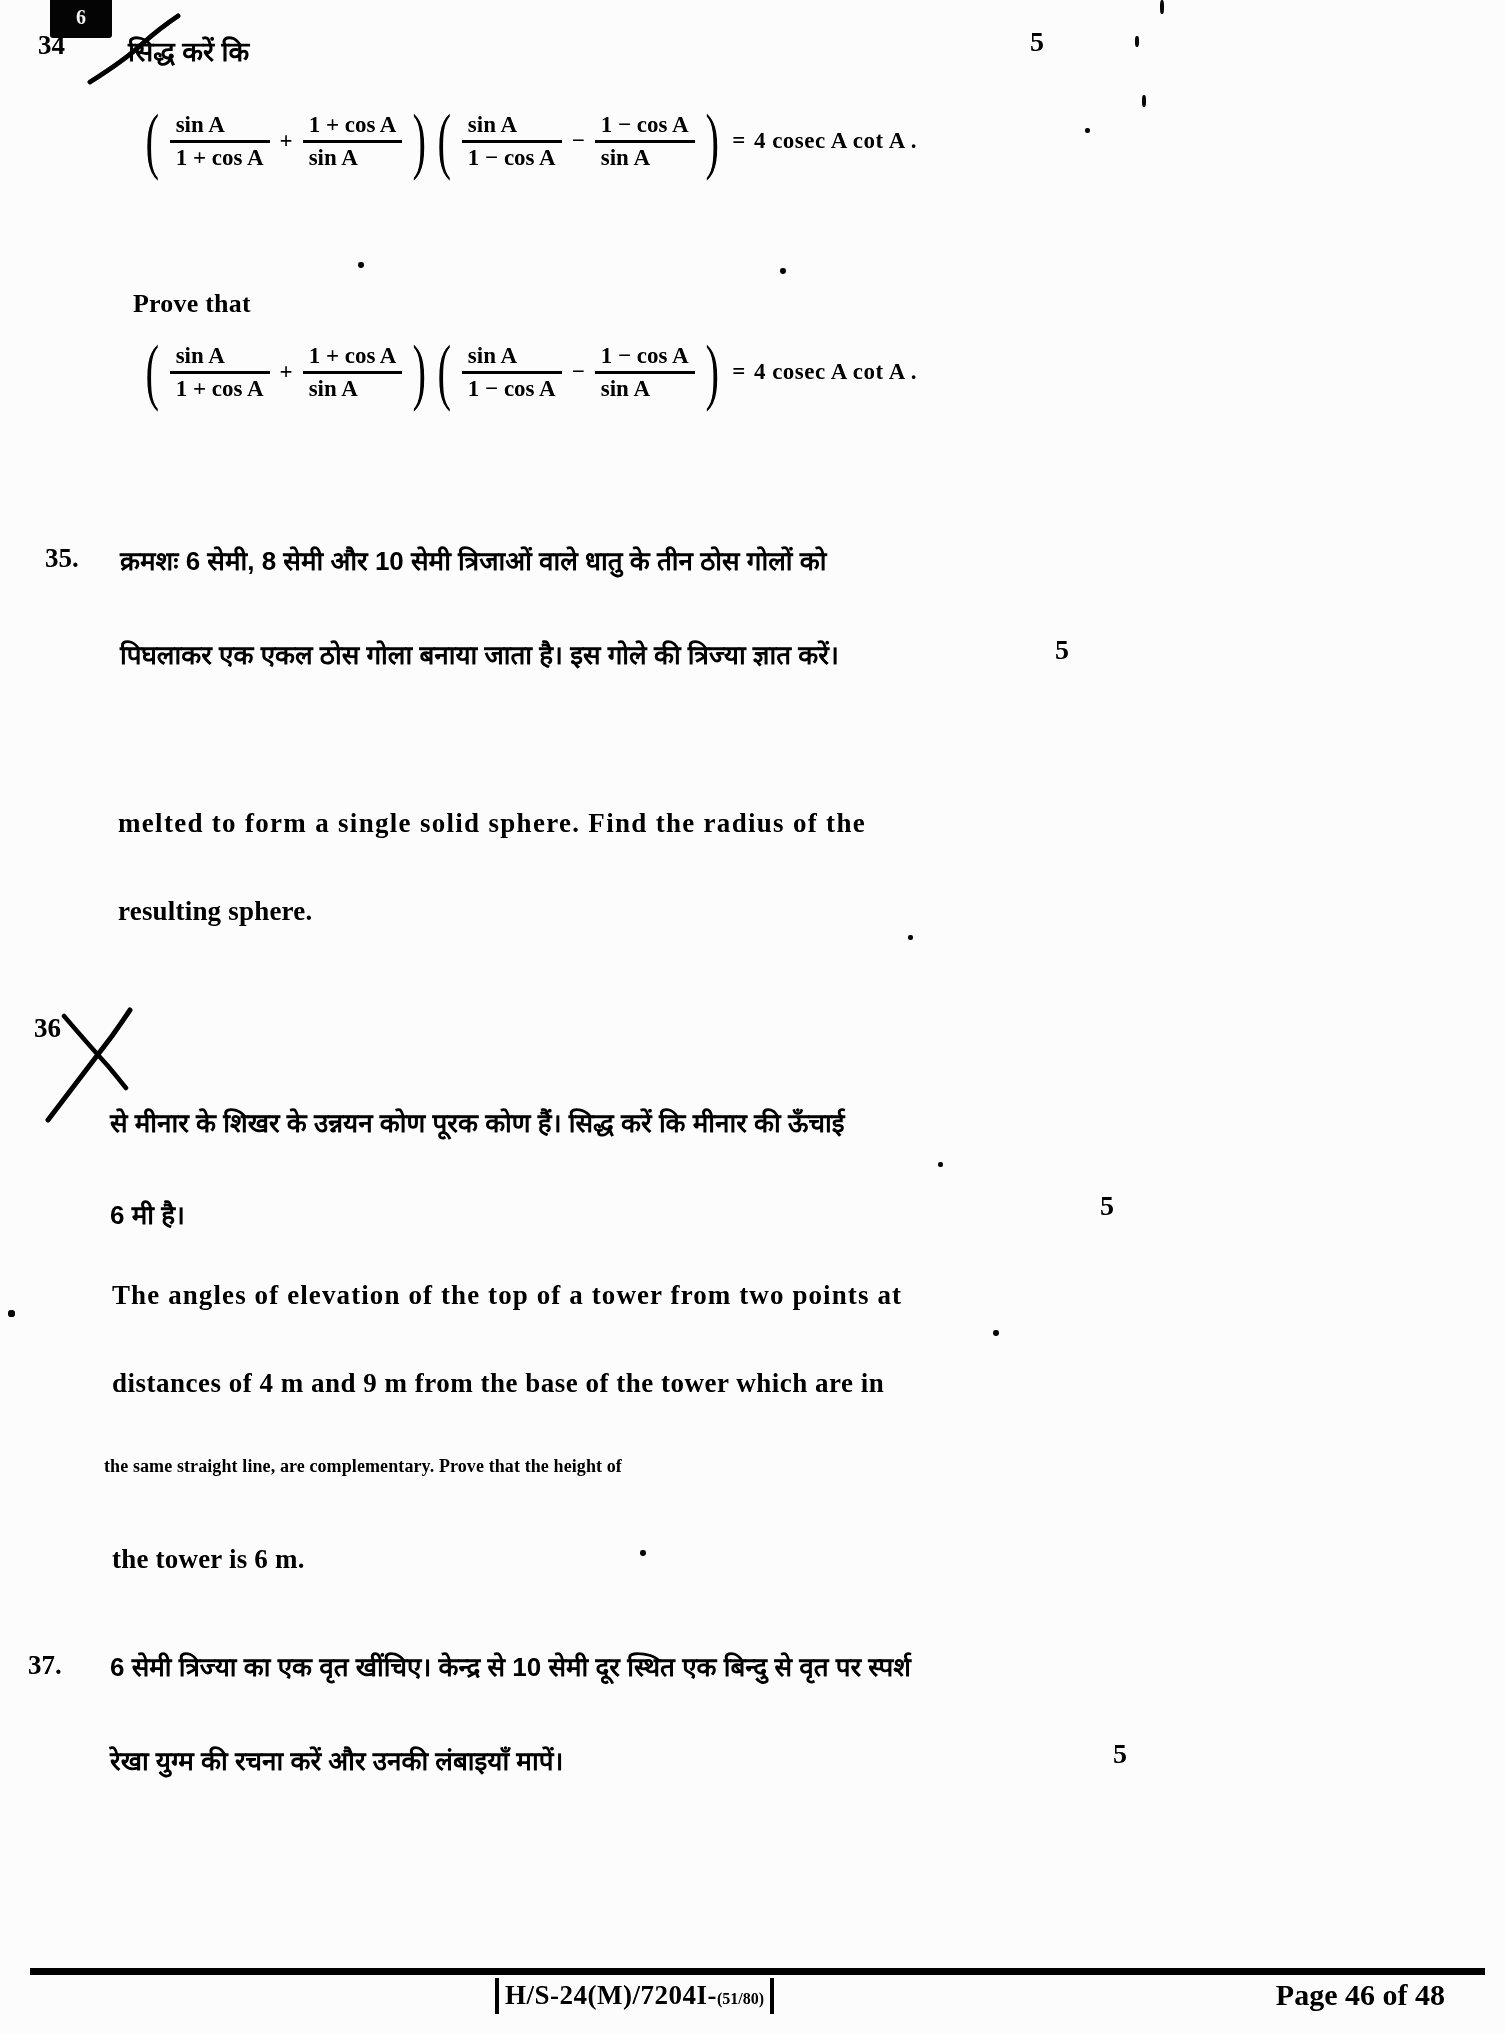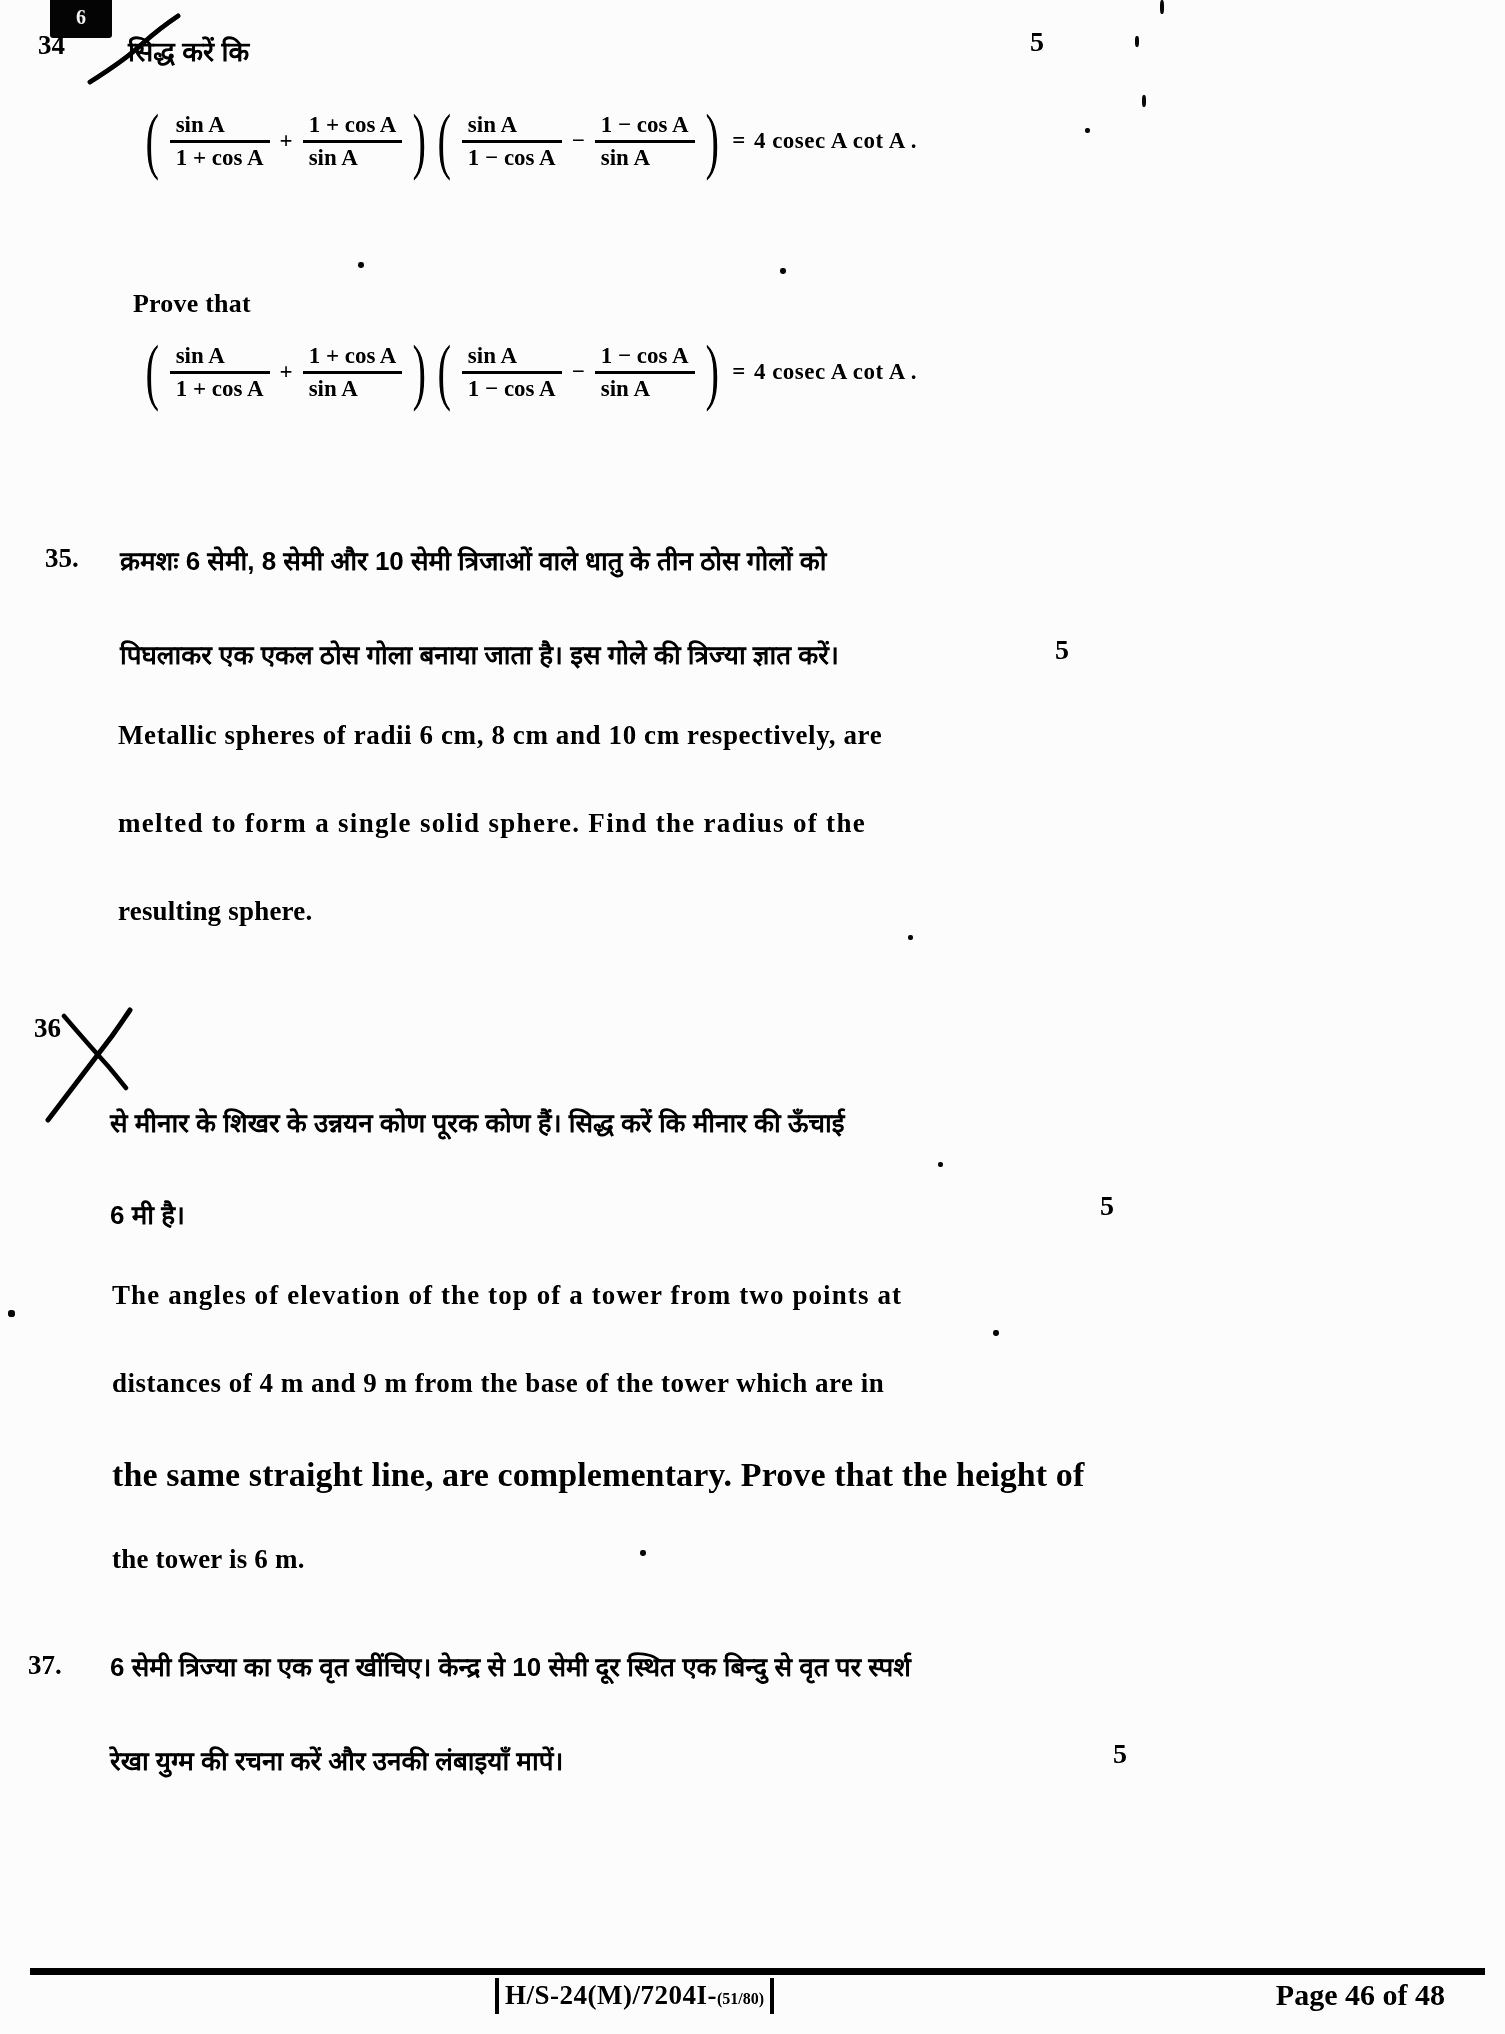--- a/index.html
+++ b/index.html
@@ -248,21 +248,20 @@
   </div>
 
   <div class="qnum" style="left:45px; top:543px;">35.</div>
 
   <div class="ln hi" style="left:120px; top:542px; font-size:26px;">क्रमशः 6 सेमी, 8 सेमी और 10 सेमी त्रिजाओं वाले धातु के तीन ठोस गोलों को</div>
 
   <div class="ln hi" style="left:120px; top:636px; font-size:26px;">पिघलाकर एक एकल ठोस गोला बनाया जाता है। इस गोले की त्रिज्या ज्ञात करें।</div>
 
   <div class="marks" style="left:1055px; top:634px;">5</div>
 
-  <div class="ln en" style="left:118px; top:720px; font-size:27px; letter-spacing:0.6px;">Metallic spheres of radii 6 cm, 8 cm and 10 cm respectively, are</div>
 
   <div class="ln en" style="left:118px; top:808px; font-size:27px; letter-spacing:1.3px;">melted to form a single solid sphere. Find the radius of the</div>
 
   <div class="ln en" style="left:118px; top:896px; font-size:27px;">resulting sphere.</div>
 
   <div class="qnum" style="left:34px; top:1013px;">36</div>
 
   <svg class="pen" style="left:30px; top:1000px; width:130px; height:130px;" viewBox="0 0 130 130">
     <path d="M18 120 Q 50 78 82 36 Q 92 22 100 10" stroke="#0b0b0b" stroke-width="5" fill="none" stroke-linecap="round"></path>
     <path d="M34 16 Q 58 44 78 66 Q 88 78 96 88" stroke="#0b0b0b" stroke-width="4.5" fill="none" stroke-linecap="round"></path>
@@ -272,21 +271,21 @@
   <div class="ln hi" style="left:110px; top:1104px; font-size:26px;">से मीनार के शिखर के उन्नयन कोण पूरक कोण हैं। सिद्ध करें कि मीनार की ऊँचाई</div>
 
   <div class="ln hi" style="left:110px; top:1196px; font-size:26px;">6 मी है।</div>
 
   <div class="marks" style="left:1100px; top:1190px;">5</div>
 
   <div class="ln en" style="left:112px; top:1280px; font-size:27px; letter-spacing:1.1px;">The angles of elevation of the top of a tower from two points at</div>
 
   <div class="ln en" style="left:112px; top:1368px; font-size:27px; letter-spacing:0.5px;">distances of 4 m and 9 m from the base of the tower which are in</div>
 
-  <div class="ln en" style="left:112px; top:1456px; font-size:34px; letter-spacing:0.1px;">the same straight line, are complementary. Prove that the height of</div>
+  <div class="ln en" style="left:104px; top:1456px; font-size:18px; letter-spacing:0.1px;">the same straight line, are complementary. Prove that the height of</div>
 
   <div class="ln en" style="left:112px; top:1544px; font-size:27px;">the tower is 6 m.</div>
 
   <div class="qnum" style="left:28px; top:1650px;">37.</div>
 
   <div class="ln hi" style="left:110px; top:1648px; font-size:26px;">6 सेमी त्रिज्या का एक वृत खींचिए। केन्द्र से 10 सेमी दूर स्थित एक बिन्दु से वृत पर स्पर्श</div>
 
   <div class="ln hi" style="left:110px; top:1742px; font-size:26px;">रेखा युग्म की रचना करें और उनकी लंबाइयाँ मापें।</div>
 
   <div class="marks" style="left:1113px; top:1738px;">5</div>

